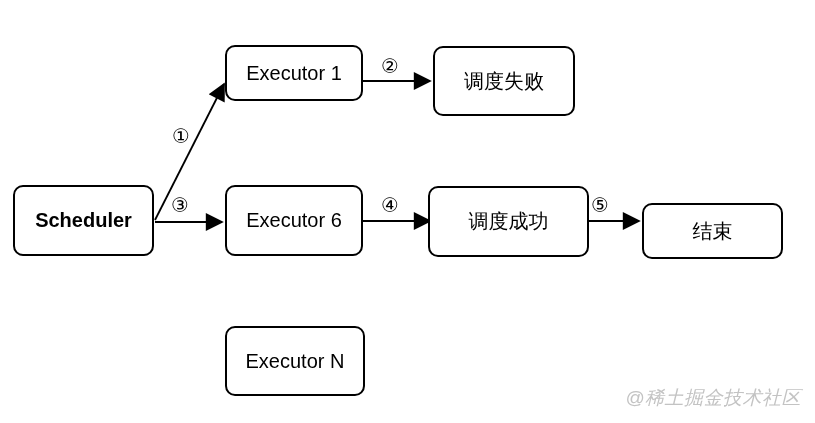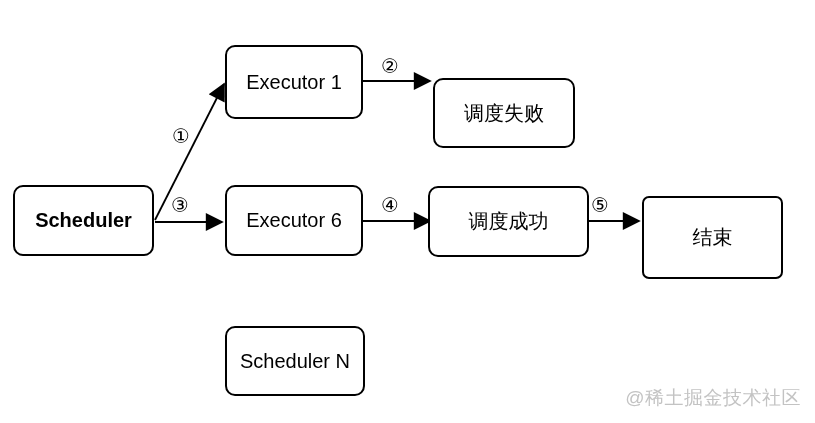--- a/index.html
+++ b/index.html
@@ -22,25 +22,25 @@
     border: 2px solid #000000;
     border-radius: 10px;
     display: flex;
     align-items: center;
     justify-content: center;
     font-size: 20px;
     color: #000000;
     white-space: nowrap;
   }
   #node-scheduler  { left: 13px;  top: 185px; width: 141px; height: 71px; font-weight: bold; }
-  #node-executor1  { left: 225px; top: 45px;  width: 138px; height: 74px; }
-  #node-fail       { left: 433px; top: 46px;  width: 142px; height: 70px; margin-top: 32px; }
+  #node-executor1  { left: 225px; top: 45px;  width: 138px; height: 56px; }
+  #node-fail       { left: 433px; top: 46px;  width: 142px; height: 70px; }
   #node-executor2  { left: 225px; top: 185px; width: 138px; height: 71px; }
   #node-success    { left: 428px; top: 186px; width: 161px; height: 71px; }
-  #node-end        { left: 642px; top: 196px; width: 141px; height: 83px; border-radius: 7px; }
+  #node-end        { left: 642px; top: 203px; width: 141px; height: 56px; }
   #node-executorN  { left: 225px; top: 326px; width: 140px; height: 70px; }
 
   #edges-svg {
     position: absolute;
     left: 0; top: 0;
     width: 815px;
     height: 423px;
     pointer-events: none;
   }
   .edge-label {
@@ -59,20 +59,21 @@
   #label-e5 { left: 587px; top: 193px; }
 
   #watermark {
     position: absolute;
     right: 14px;
     bottom: 12px;
     font-size: 19px;
     color: #c3c3c3;
     letter-spacing: 0.5px;
     white-space: nowrap;
+    font-style: italic;
   }
 </style>
 </head>
 <body>
 
 <div id="canvas">
 
   <svg id="edges-svg">
     <defs>
       <marker id="arrowhead" viewBox="0 0 10 10" refX="9" refY="5" markerWidth="12" markerHeight="10" orient="auto-start-reverse">
@@ -91,21 +92,21 @@
   <div class="node" id="node-executor1">Executor 1</div>
 
   <div class="node" id="node-fail">调度失败</div>
 
   <div class="node" id="node-executor2">Executor 6</div>
 
   <div class="node" id="node-success">调度成功</div>
 
   <div class="node" id="node-end">结束</div>
 
-  <div class="node" id="node-executorN">Scheduler N</div>
+  <div class="node" id="node-executorN">Executor N</div>
 
   <div class="edge-label" id="label-e1">①</div>
 
   <div class="edge-label" id="label-e2">②</div>
 
   <div class="edge-label" id="label-e3">③</div>
 
   <div class="edge-label" id="label-e4">④</div>
 
   <div class="edge-label" id="label-e5">⑤</div>

